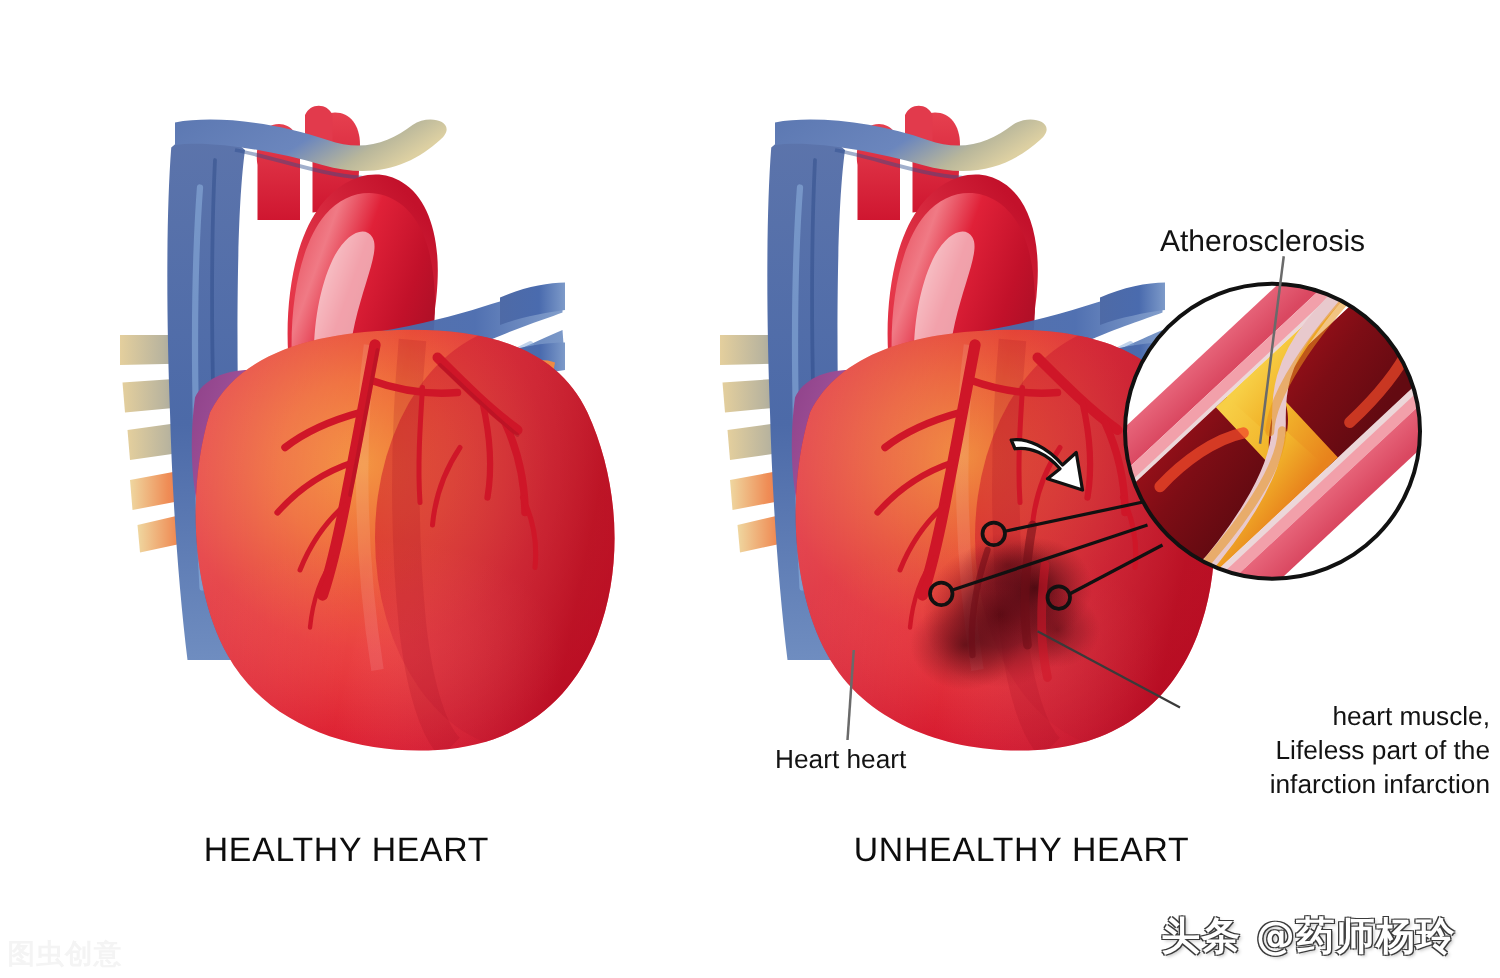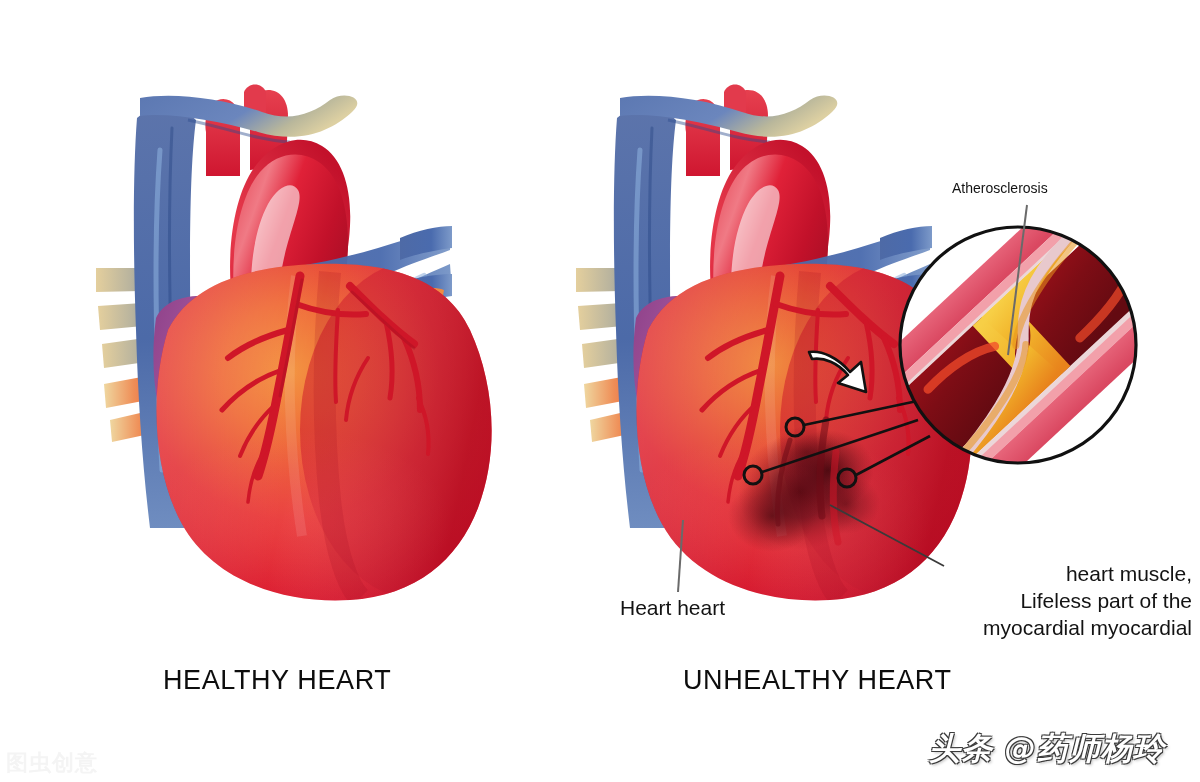--- a/index.html
+++ b/index.html
@@ -35,22 +35,22 @@
   #caption-healthy { left: 163px; top: 665px; }
   #caption-unhealthy { left: 683px; top: 665px; }
 
   .anno {
     position: absolute;
     font-family: "Liberation Sans", sans-serif;
     color: #131313;
     white-space: nowrap;
   }
   #label-atherosclerosis {
-    left: 952px; top: 180px;
-    font-size: 14px;
+    left: 928px; top: 180px;
+    font-size: 24px;
   }
   #label-heart-muscle {
     left: 620px; top: 596px;
     font-size: 21px;
   }
   #label-lifeless {
     left: 952px; top: 560px;
     font-size: 21px;
     line-height: 27px;
     text-align: right;
@@ -64,21 +64,20 @@
     left: 929px; top: 728px;
     font-size: 31px;
     font-weight: bold;
     color: #ffffff;
     text-shadow:
       1px 1px 0 #3b3b3b, -1px -1px 0 #3b3b3b,
       1px -1px 0 #3b3b3b, -1px 1px 0 #3b3b3b,
       2px 2px 3px rgba(0,0,0,.25);
     letter-spacing: 1px;
     font-family: "DejaVu Sans", sans-serif;
-    font-style: italic;
   }
   #watermark-corner {
     position: absolute;
     left: 6px; top: 748px;
     font-size: 22px;
     font-weight: bold;
     color: #f4f4f4;
     letter-spacing: 1px;
     font-family: "DejaVu Sans", sans-serif;
   }
@@ -502,20 +501,20 @@
 
   <div class="caption" id="caption-unhealthy">UNHEALTHY HEART</div>
 
   <div class="anno" id="label-atherosclerosis">Atherosclerosis</div>
 
   <div class="anno" id="label-heart-muscle">Heart heart</div>
 
   <div class="anno" id="label-lifeless">
     <span>heart muscle,</span>
     <span>Lifeless part of the</span>
-    <span>myocardial myocardial</span>
+    <span>infarction infarction</span>
   </div>
 
   <div id="watermark-brand">头条 @药师杨玲</div>
 
   <div id="watermark-corner">图虫创意</div>
 
 </div>
 
 </body></html>

